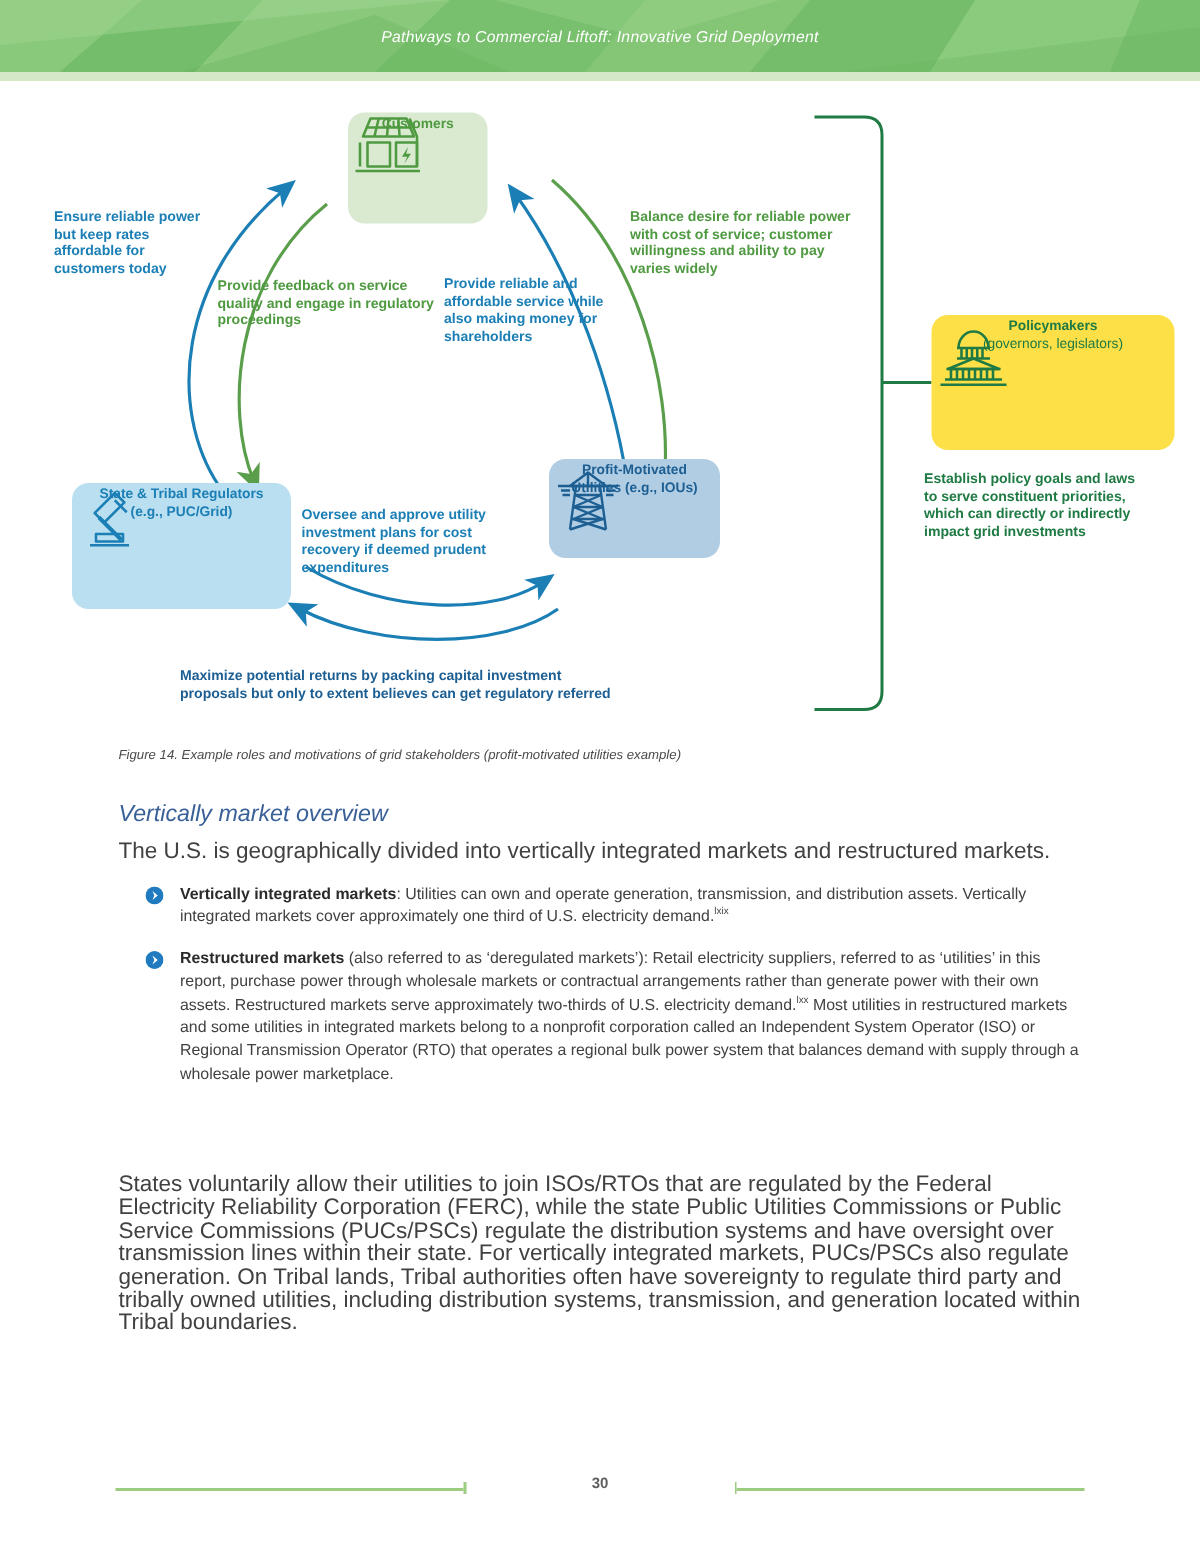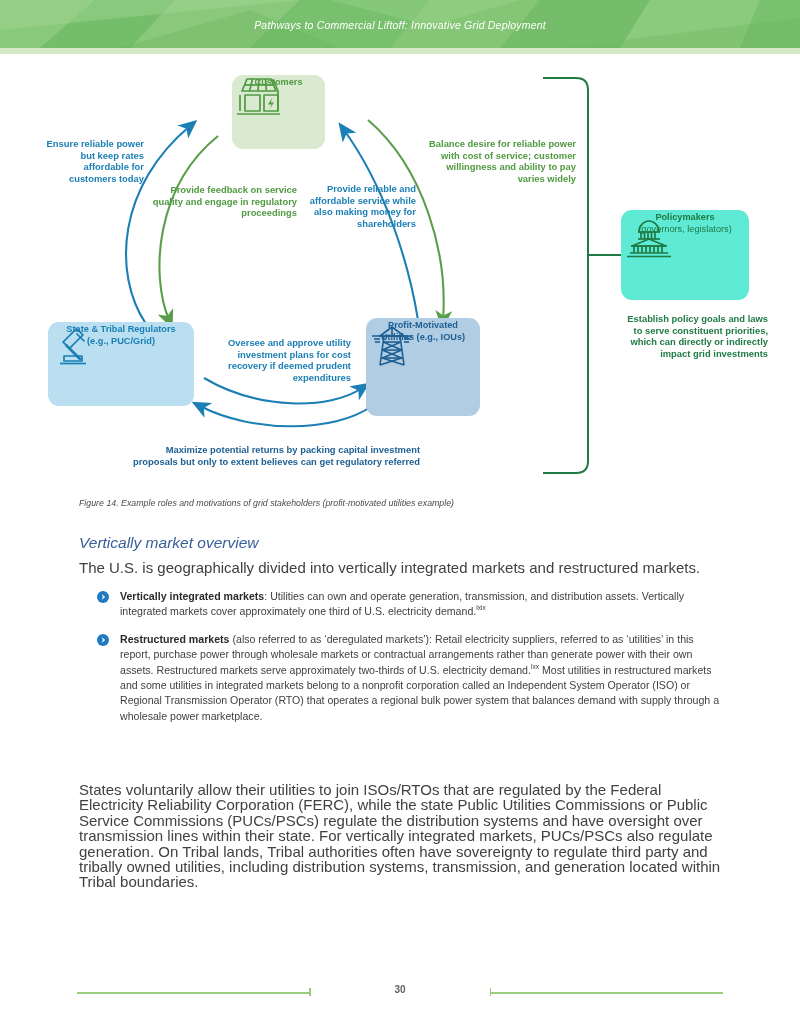--- a/index.html
+++ b/index.html
@@ -51,42 +51,42 @@
   }
   .node .sub{font-weight:bold;font-size:9.2px;line-height:11.5px;}
 
   #node-customers{
     left:232px;top:17px;width:93px;height:74px;
     background:#d9ead0;
   }
   #node-customers .lbl{color:#4f9a41;}
 
   #node-policymakers{
-    left:621px;top:152px;width:128px;height:90px;
-    background:#5eead4;
+    left:621px;top:152px;width:162px;height:90px;
+    background:#fde047;
   }
   #node-policymakers .lbl,#node-policymakers .sub{color:#1f7a43;}
   #node-policymakers .sub{font-weight:normal;}
 
   #node-regulators{
     left:48px;top:264px;width:146px;height:84px;
     background:#b9dff1;
   }
   #node-regulators .lbl,#node-regulators .sub{color:#1b7fb5;}
 
   #node-utilities{
-    left:366px;top:260px;width:114px;height:98px;
+    left:366px;top:248px;width:114px;height:66px;
     background:#b1cde3;
   }
   #node-utilities .lbl,#node-utilities .sub{color:#1d5f93;}
 
   .dlabel{
     position:absolute;
     font-weight:bold;font-size:9.4px;line-height:11.6px;
-    text-align:right;z-index:2;
+    text-align:left;z-index:2;
   }
   .blue{color:#1b7fb5;}
   .green{color:#4f9a41;}
   .dkgreen{color:#1f7a43;}
   .dkblue{color:#1d5f93;}
 
   #lbl-ensure{left:36px;top:80px;width:108px;}
   #lbl-feedback{left:145px;top:126px;width:152px;}
   #lbl-provide{left:296px;top:125px;width:120px;}
   #lbl-balance{left:420px;top:80px;width:156px;}

